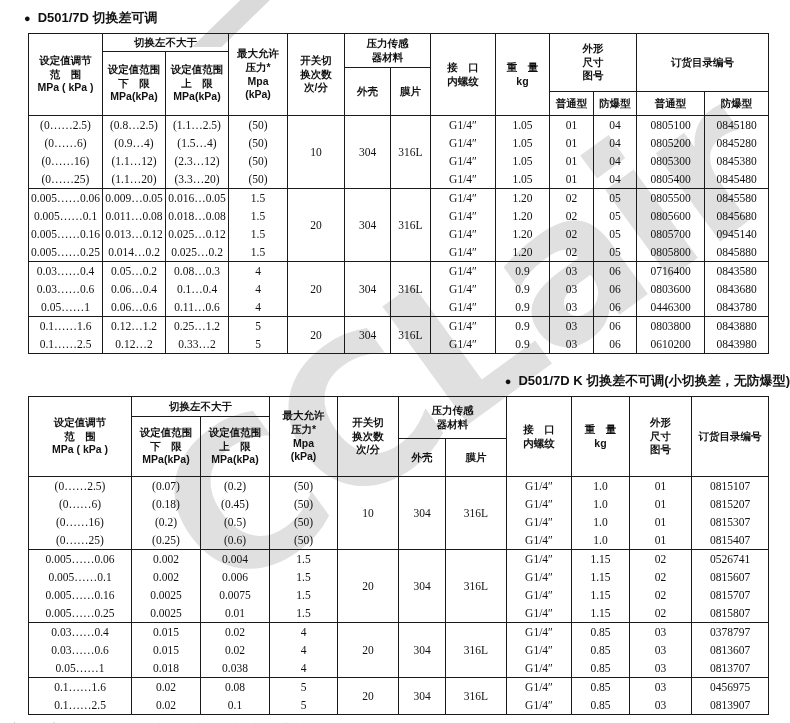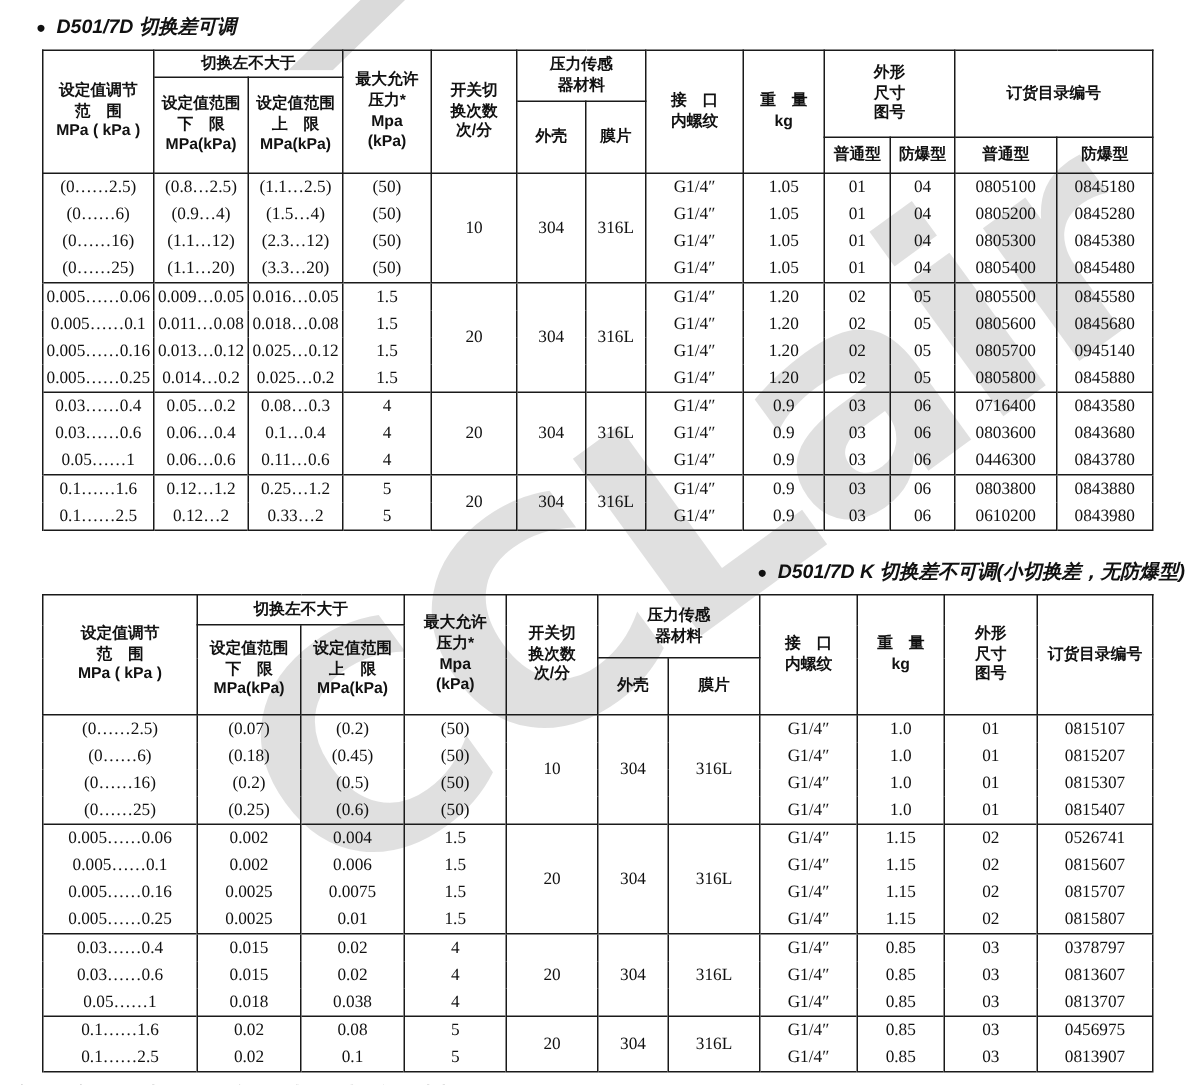--- a/index.html
+++ b/index.html
@@ -10,21 +10,21 @@
   .wm-layer{position:absolute;inset:0;z-index:0;pointer-events:none;overflow:hidden;}
   .wm-text{position:absolute;left:185px;top:445px;font-size:200px;line-height:1;
            font-weight:bold;font-family:"DejaVu Sans",sans-serif;letter-spacing:-6px;
            color:#c8c8c8;opacity:.55;white-space:nowrap;
            transform:rotate(-36deg);transform-origin:left center;}
   .wm-frag{position:absolute;left:192px;top:0;width:78px;height:47px;background:#dadada;
            clip-path:polygon(0% 100%,62% 0%,100% 0%,38% 100%);}
 
   
   .content{position:relative;z-index:1;}
-  .section-title{margin:9px 0 6px 24px;font-size:13px;font-weight:bold;font-style:italic;}
+  .section-title{margin:9px 0 6px 24px;font-size:13px;font-weight:bold;}
   .section-title .bullet{font-size:11px;margin-right:7px;}
   .section-title.second{margin-top:18px;text-align:right;}
 
   table.spec{border-collapse:collapse;table-layout:fixed;width:740px;margin-left:28px;
              border:1px solid #1a1a1a;}
   table.spec th{border:1px solid #1a1a1a;font-size:10.5px;font-weight:bold;
                 text-align:center;vertical-align:middle;white-space:pre-line;
                 padding:0 1px;line-height:1.3;}
   table.spec td{border-left:1px solid #1a1a1a;border-right:1px solid #1a1a1a;
                 border-top:0;border-bottom:0;

